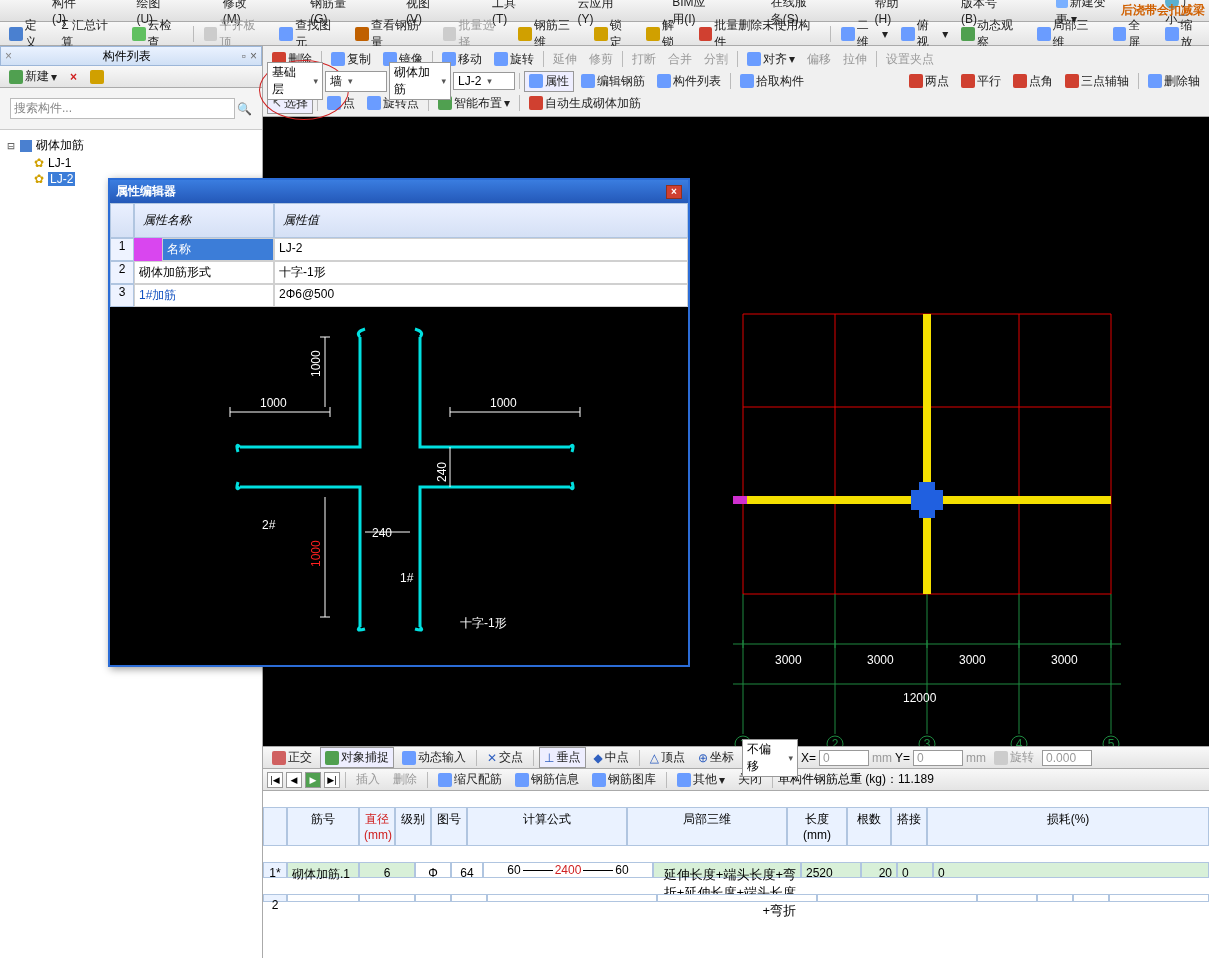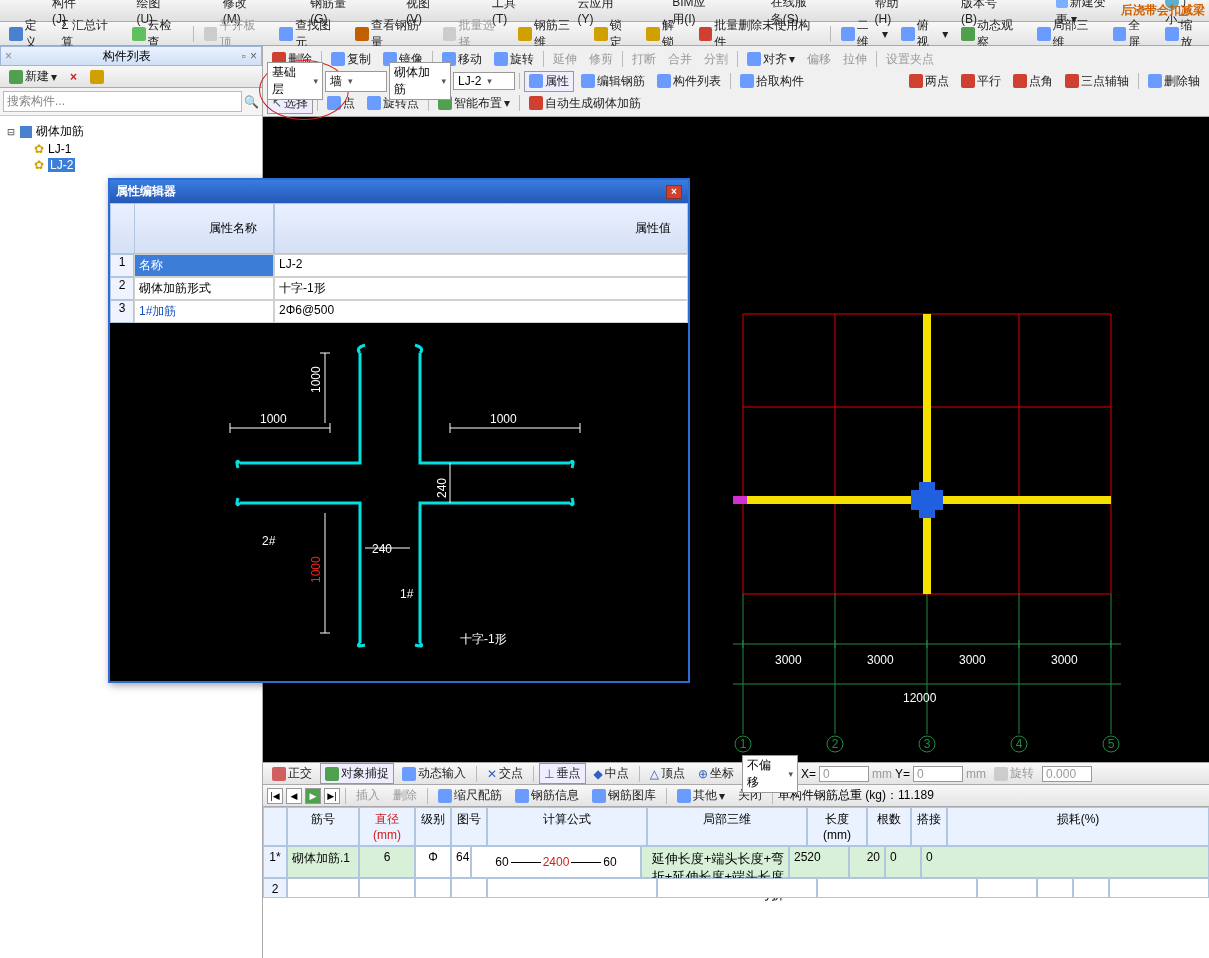--- a/index.html
+++ b/index.html
@@ -9,49 +9,49 @@
   .spot{display:inline-block;width:12px;height:12px;background:#7ab0ff;border-radius:2px;margin-right:2px;vertical-align:middle;}
   .warn{color:#d06000;font-weight:bold;position:absolute;right:4px;}
   .toolbar{height:24px;background:linear-gradient(#f8f8f8,#e4e4e4);border-bottom:1px solid #aaa;display:flex;align-items:center;padding-left:4px;gap:3px;}
   .tbtn{display:flex;align-items:center;gap:2px;padding:1px 4px;color:#222;cursor:default;border:1px solid transparent;}
   .tico{display:inline-block;width:14px;height:14px;background:#6a9cff;border-radius:2px;}
   .dim{color:#999;}
   .sep{width:1px;height:16px;background:#bbb;margin:0 2px;}
   .dockhdr{height:20px;background:linear-gradient(#eaf2ff,#d0e0f5);border:1px solid #9cb6d8;display:flex;align-items:center;padding:0 4px;justify-content:space-between;}
   .content{display:flex;height:calc(100% - 22px - 24px);}
   .leftpanel{width:263px;background:#f4f4f4;border-right:1px solid #aaa;display:flex;flex-direction:column;}
-  .searchrow{padding:3px;display:flex;gap:2px;align-items:center;border-bottom:1px solid #ccc;}
+  .searchrow{padding:10px;display:flex;gap:2px;align-items:center;border-bottom:1px solid #ccc;}
   .searchbox{flex:1;border:1px solid #bbb;padding:1px 3px;color:#888;background:#fff;}
   .tree{padding:6px 4px;background:#fff;flex:1;overflow:auto;}
   .treenode{padding:1px 2px;display:flex;align-items:center;gap:4px;}
   .treenode .exp{font-family:monospace;color:#666;width:10px;text-align:center;}
   .treeicon{width:12px;height:12px;display:inline-block;}
   .gear{color:#d0a000;}
   .sel{background:#3c7dd8;color:#fff;padding:0 2px;}
   .maincanvas{flex:1;position:relative;background:#000;}
   .ribbon{position:absolute;top:0;left:0;right:0;background:#f0f0f0;border-bottom:1px solid #aaa;padding:2px 4px;}
   .ribrow{display:flex;align-items:center;gap:2px;height:22px;}
   .combo{border:1px solid #999;background:#fff;padding:1px 4px;display:flex;align-items:center;gap:4px;position:relative;}
   .combo::after{content:"▾";color:#555;font-size:9px;margin-left:2px;}
   .red-ellipse{position:absolute;border:1px solid #d02020;border-radius:50%;pointer-events:none;}
   .canvas-area{position:absolute;top:92px;left:0;right:0;bottom:0;background:#000;}
   .grid-svg{width:100%;height:100%;}
   .dlg{position:absolute;border:2px solid #2b6cd6;background:#d946ef;box-shadow:2px 2px 8px rgba(0,0,0,.4);}
   .dlg-title{background:linear-gradient(#3a7de0,#2458b8);color:#fff;padding:3px 6px;font-weight:bold;display:flex;justify-content:space-between;align-items:center;}
   .closebtn{background:#d04030;color:#fff;width:16px;height:14px;display:flex;align-items:center;justify-content:center;border:1px solid #903020;font-size:10px;}
   .propgrid{display:grid;grid-template-columns:24px 140px 1fr;}
-  .propgrid .hdr{background:linear-gradient(#eaf0ff,#d5e0f5);border:1px solid #b0c5e0;text-align:right;padding:16px;font-weight:normal;}
+  .propgrid .hdr{background:linear-gradient(#eaf0ff,#d5e0f5);border:1px solid #b0c5e0;text-align:left;padding:8px;font-weight:normal;font-style:italic;}
   .propgrid .cell{border:1px solid #d0d0d0;padding:2px 4px;background:#fff;}
   .propgrid .rowhdr{background:#eef3ff;text-align:center;border:1px solid #b0c5e0;}
-  .propgrid .selrow{background:#3c7dd8;color:#fff;}
+  .propgrid .selrow{background:#3c7dd8;color:#fff;margin-left:28px;}
   .diagram{background:#000;color:#fff;position:relative;overflow:hidden;}
   .statusbar{height:22px;background:linear-gradient(#f8f8f8,#e4e4e4);border-top:1px solid #aaa;display:flex;align-items:center;gap:3px;padding:0 4px;}
   .bottomgrid{background:#fff;border-top:1px solid #aaa;}
   .bgridrow{display:flex;align-items:stretch;}
-  .bcell{border:1px solid #b0c5e0;padding:3px 4px;text-align:center;background:#eaf2ff;}
+  .bcell{border:1px solid #b0c5e0;padding:3px 4px;text-align:center;background:#eaf2ff;margin-top:16px;}
   .bcell.white{background:#fff;}
   .bcell.green{background:#d8f0d8;}
   .link{color:#1050c0;}
   .redtxt{color:#d02020;}
   .inputbox{border:1px solid #999;background:#fff;padding:0 3px;color:#999;width:50px;}
   .navbtn{width:16px;height:16px;border:1px solid #999;background:#fff;display:inline-flex;align-items:center;justify-content:center;font-size:9px;}
 </style>
 </head>
 <body>
 
@@ -501,36 +501,36 @@
         <span class="tbtn">
             <span>关闭</span>
           </span>
         <span class="sep"></span>
         <span>单构件钢筋总重 (kg)：11.189</span>
       </div>
       <div class="bottomgrid">
         <div class="bgridrow">
           <div class="bcell" style="width:24px"></div>
           <div class="bcell" style="width:72px">筋号</div>
-          <div class="bcell redtxt" style="width:56px">直径(mm)</div>
+          <div class="bcell redtxt" style="width:36px">直径(mm)</div>
           <div class="bcell" style="width:36px">级别</div>
           <div class="bcell" style="width:36px">图号</div>
           <div class="bcell" style="width:160px">计算公式</div>
           <div class="bcell" style="width:160px">局部三维</div>
           <div class="bcell" style="width:60px">长度(mm)</div>
           <div class="bcell" style="width:44px">根数</div>
           <div class="bcell" style="width:36px">搭接</div>
           <div class="bcell" style="flex:1">损耗(%)</div>
         </div>
         <div class="bgridrow" style="height:32px">
           <div class="bcell" style="width:24px">1*</div>
           <div class="bcell green" style="width:72px;text-align:left">砌体加筋.1</div>
           <div class="bcell green" style="width:56px">6</div>
           <div class="bcell white" style="width:36px">Φ</div>
-          <div class="bcell white" style="width:20px">64</div>
+          <div class="bcell white" style="width:32px">64</div>
           <div class="bcell white" style="width:170px;display:flex;align-items:center;justify-content:center;gap:2px">
             <span>60</span>
             <span style="border-bottom:1px solid #000;width:30px"></span>
             <span class="redtxt">2400</span>
             <span style="border-bottom:1px solid #000;width:30px"></span>
             <span>60</span>
           </div>
           <div class="bcell green" style="width:148px;text-align:right;font-size:13px">延伸长度+端头长度+弯折+延伸长度+端头长度+弯折</div>
           <div class="bcell green" style="width:60px;text-align:left">2520</div>
           <div class="bcell green" style="width:36px;text-align:right">20</div>

